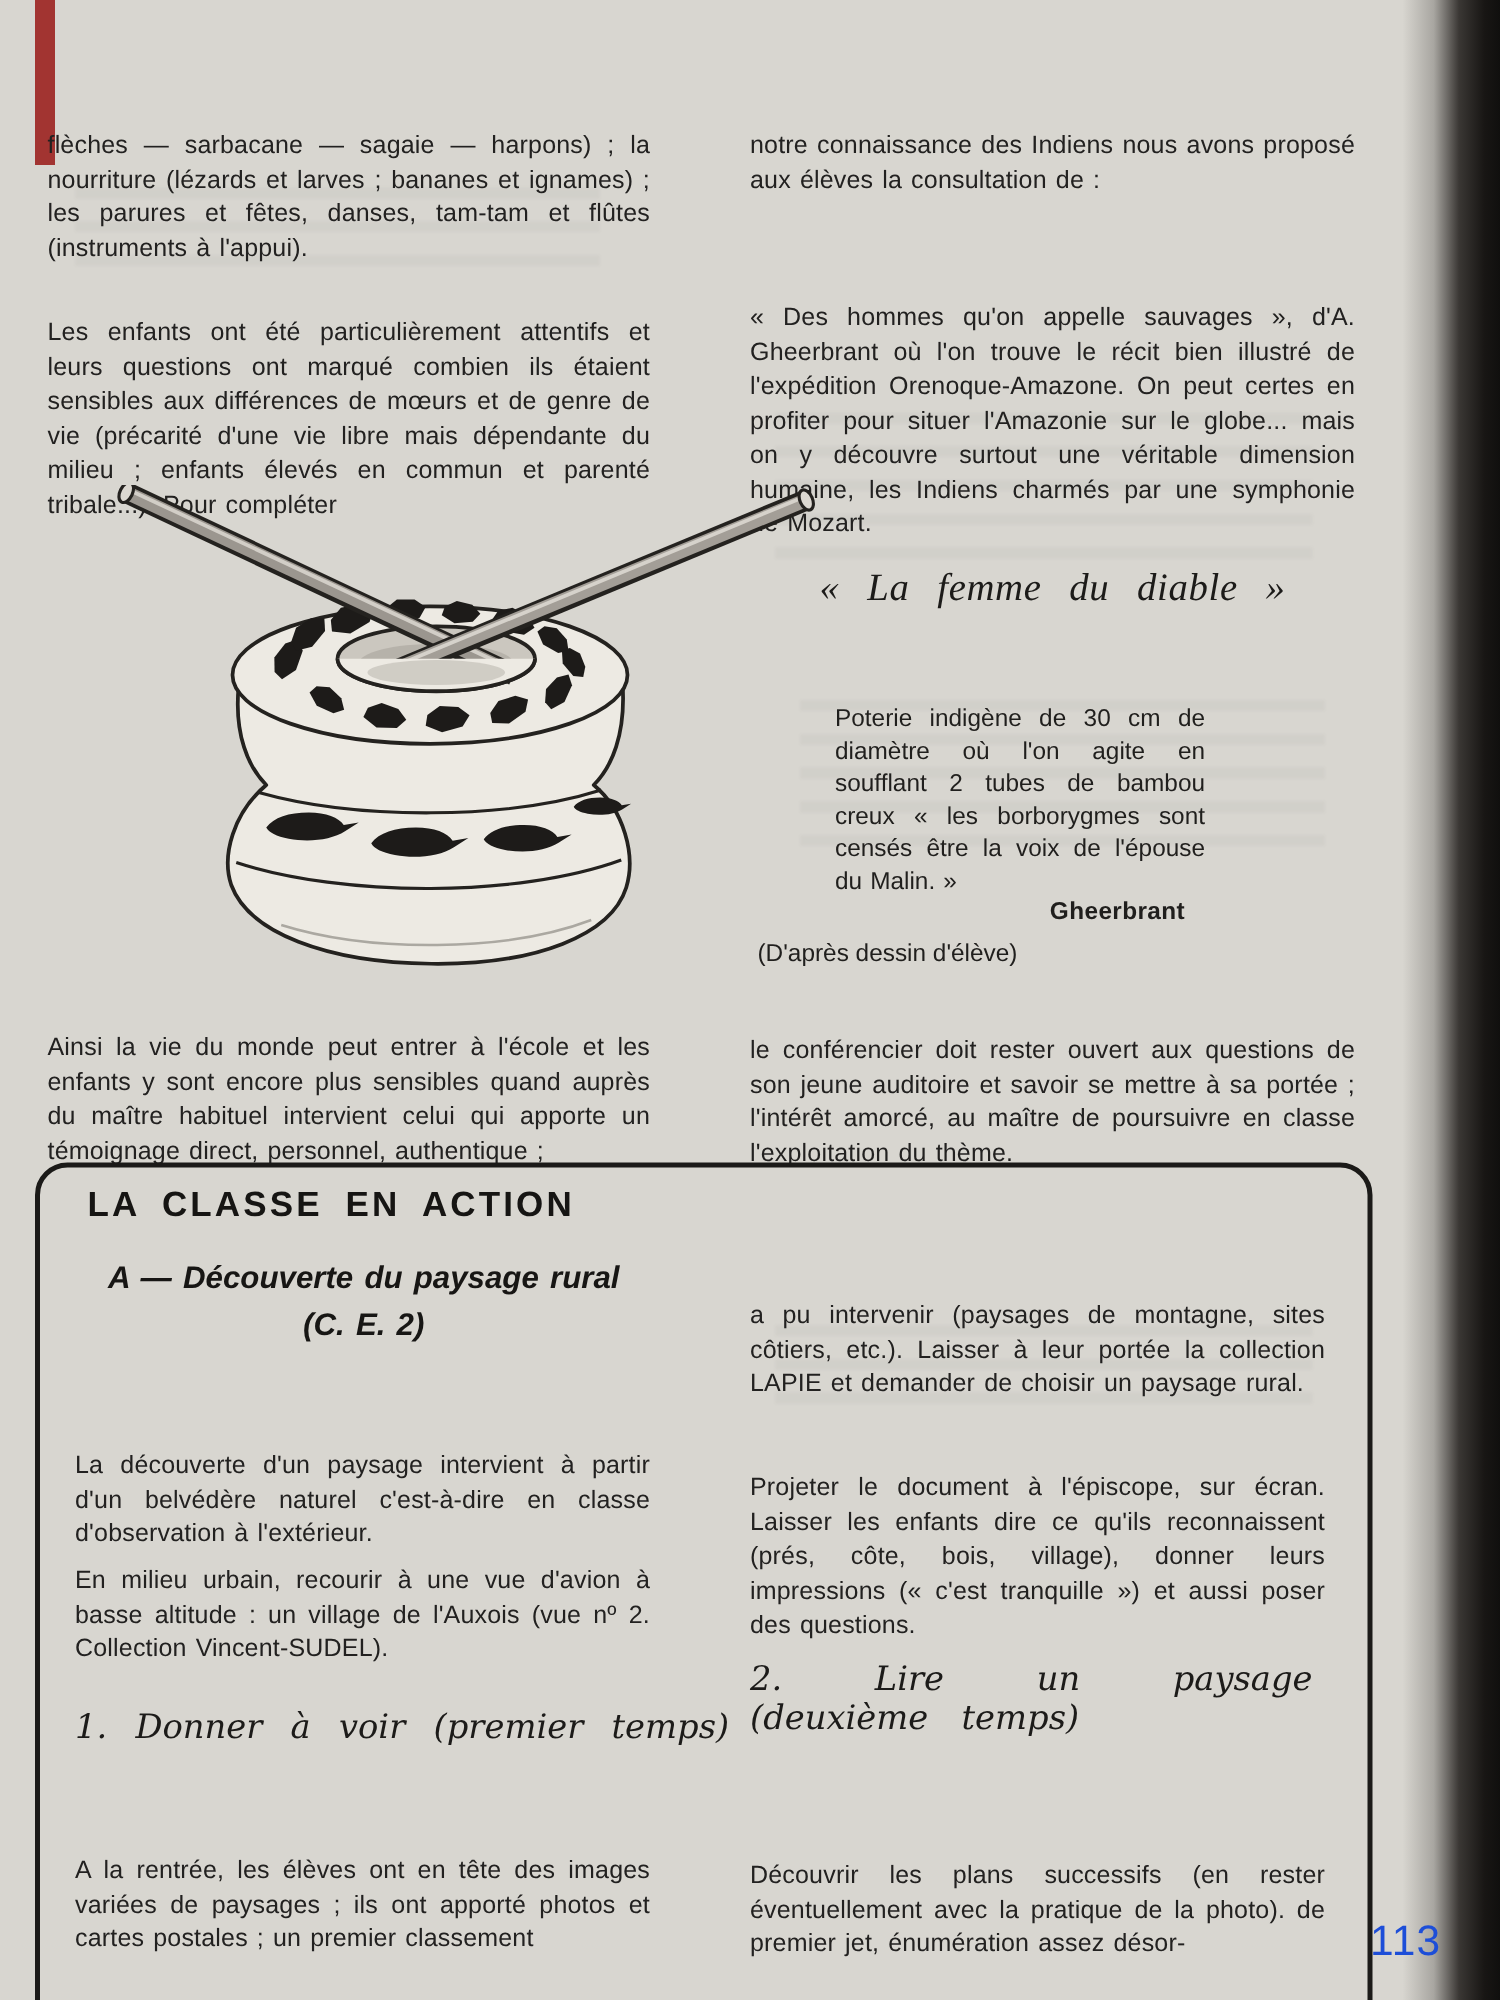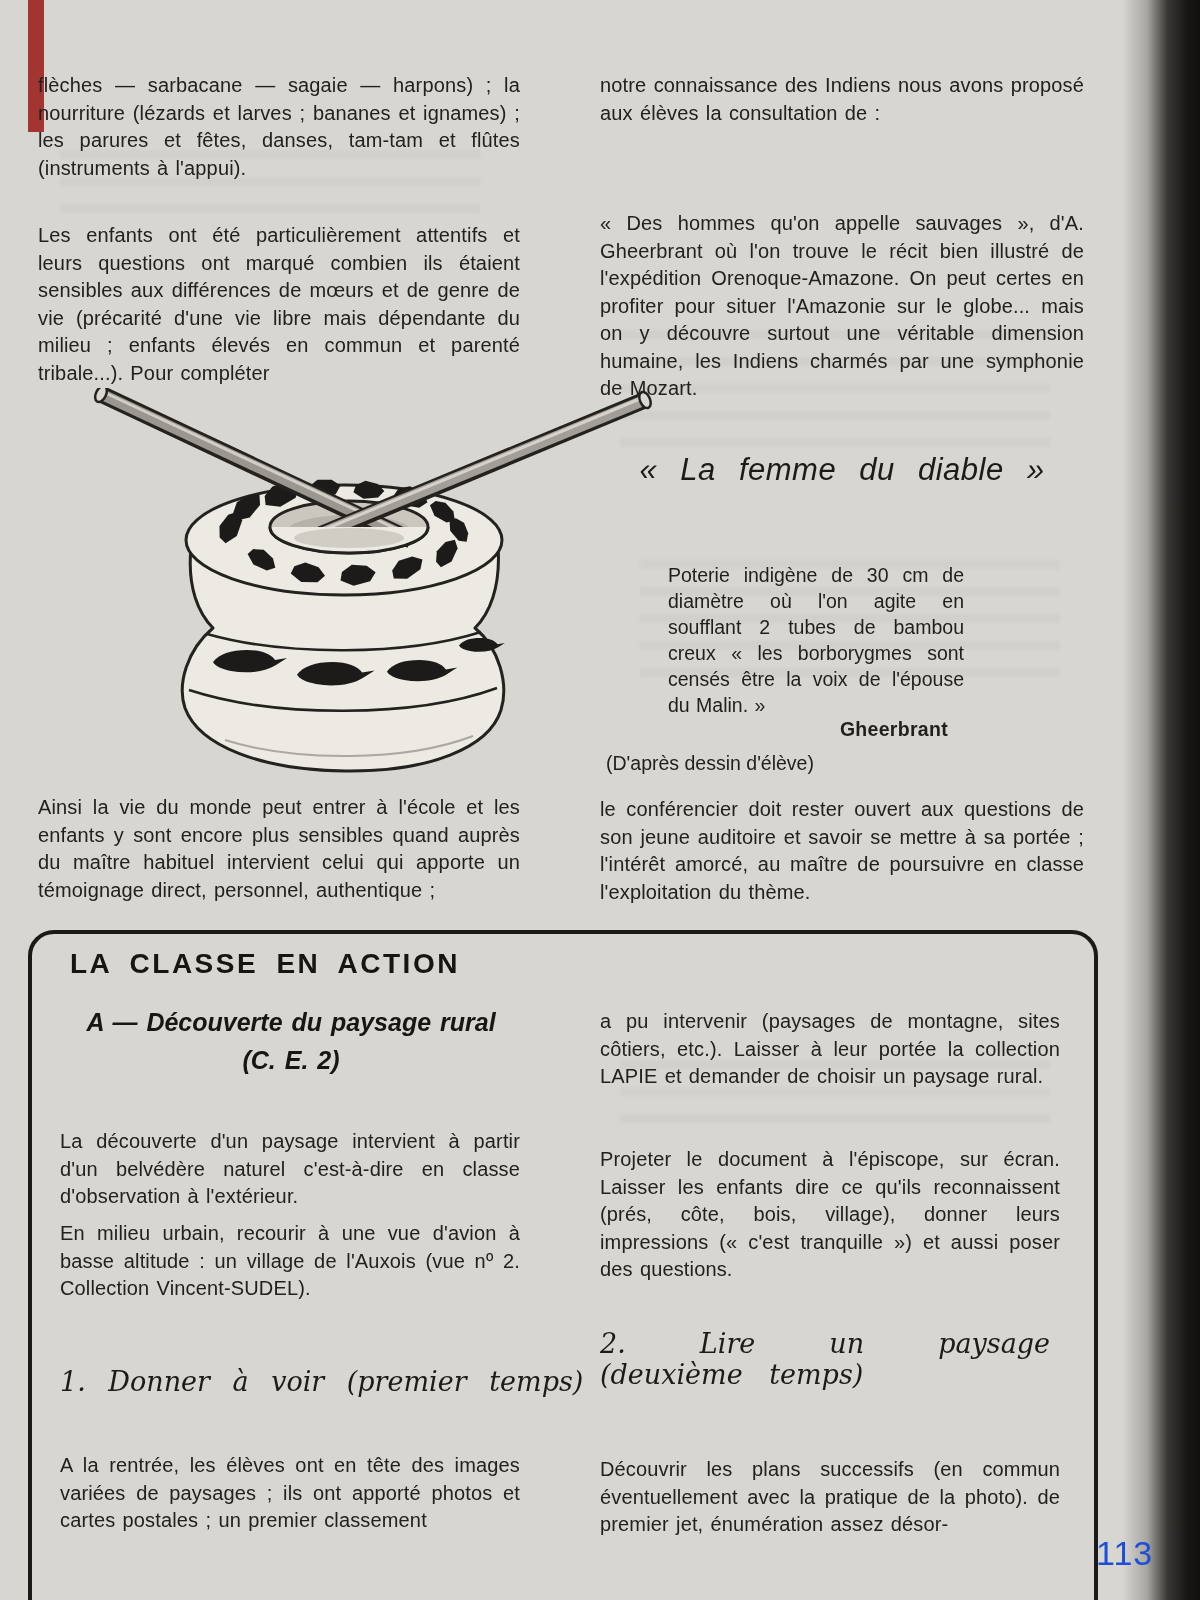--- a/index.html
+++ b/index.html
@@ -5,33 +5,33 @@
   html, body { margin:0; padding:0; background:#c9c7c2; }
   #page {
     position:relative; width:1200px; height:1600px; overflow:hidden;
     background:#d8d6d0;
     font-family:"Liberation Sans", sans-serif;
     color:#201f1d;
   }
   .abs { position:absolute; }
   .body-text {
     font-size:20px; line-height:27.5px; text-align:justify;
-    letter-spacing:0.15px; word-spacing:1.5px; color:#222120;
+    letter-spacing:0.15px; word-spacing:1.5px; color:#222120;margin-top:31px;
   }
   .red-tab { left:28px; top:0; width:16px; height:132px; background:#a23431; }
   .edge-shadow {
     right:0; top:0; width:78px; height:1600px;
     background:linear-gradient(90deg, rgba(58,55,52,0) 0%, rgba(58,55,52,0.30) 32%, #3a3734 58%, #181614 84%, #100f0e 100%);
   }
   .ghost {
     background:repeating-linear-gradient(#6a6a66 0 9px, transparent 9px 27px);
     opacity:0.05; filter:blur(1.2px); pointer-events:none;
   }
   .quote-heading {
-    font-family:Liberation Sans, sans-serif; font-style:italic;
+    font-family:Liberation Serif, serif; font-style:italic;
     font-size:31px; word-spacing:14px; letter-spacing:0.5px;
     white-space:nowrap; text-align:center; color:#1c1b19;
   }
   .caption-text { font-size:19.5px; line-height:26px; text-align:justify; word-spacing:1px; }
   .caption-author { font-size:19.5px; text-align:right; font-weight:bold; letter-spacing:0.3px; }
   .caption-credit { font-size:19.5px; text-align:left; }
   .action-box {
     left:28px; top:930px; width:1062px; height:700px;
     border:4px solid #1b1a18; border-radius:26px; background:transparent;
   }
@@ -152,17 +152,17 @@
 
   <div class="abs step-title one" style="left:60px;top:1366px;width:480px;text-align:right;">1. Donner à voir (premier temps)</div>
 
   <div class="abs body-text" style="left:60px;top:1452px;width:460px;">A la rentrée, les élèves ont en tête des images variées de paysages ; ils ont apporté photos et cartes postales ; un premier classement</div>
 
   <div class="abs body-text" style="left:600px;top:1008px;width:460px;">a pu intervenir (paysages de montagne, sites côtiers, etc.). Laisser à leur portée la collection LAPIE et demander de choisir un paysage rural.</div>
   <div class="abs body-text" style="left:600px;top:1146px;width:460px;">Projeter le document à l'épiscope, sur écran. Laisser les enfants dire ce qu'ils reconnaissent (prés, côte, bois, village), donner leurs impressions (« c'est tranquille ») et aussi poser des questions.</div>
 
   <div class="abs step-title two" style="left:600px;top:1328px;width:450px;font-style:italic;">2. Lire un paysage (deuxième temps)</div>
 
-  <div class="abs body-text" style="left:600px;top:1456px;width:460px;">Découvrir les plans successifs (en commun éventuellement avec la pratique de la photo). de premier jet, énumération assez désor-</div>
+  <div class="abs body-text" style="left:600px;top:1456px;width:460px;">Découvrir les plans successifs (en rester éventuellement avec la pratique de la photo). de premier jet, énumération assez désor-</div>
 
   <div class="abs page-number" style="left:1096px;top:1534px;">113</div>
 
 </div>
 
 </body></html>

